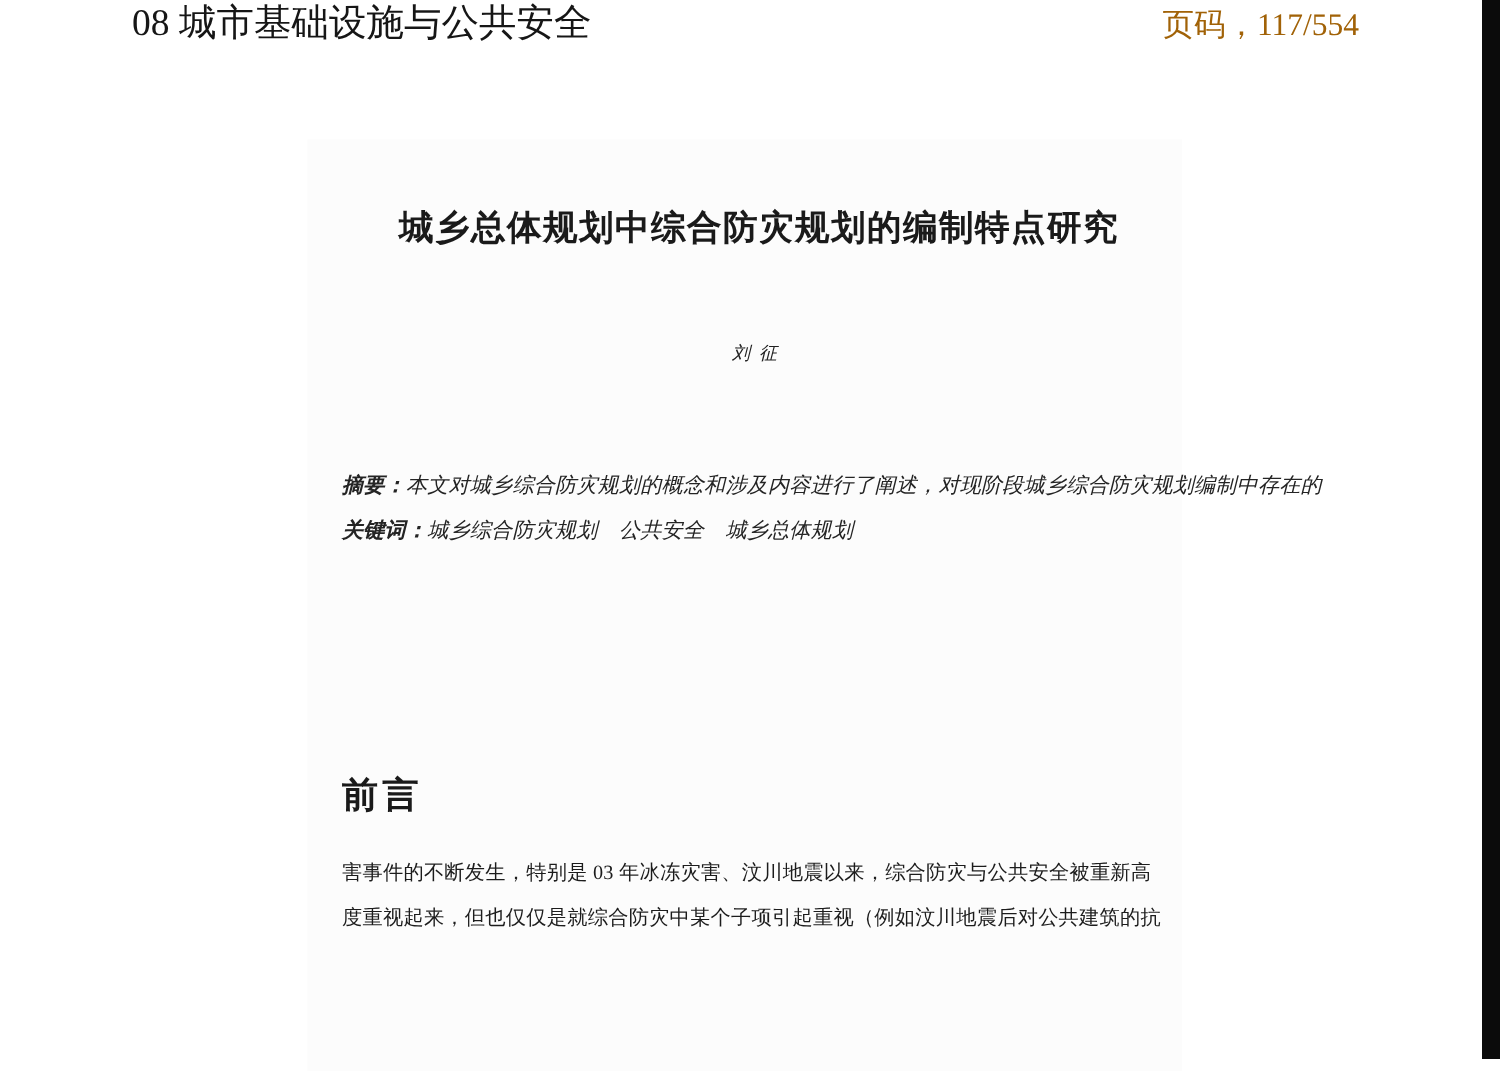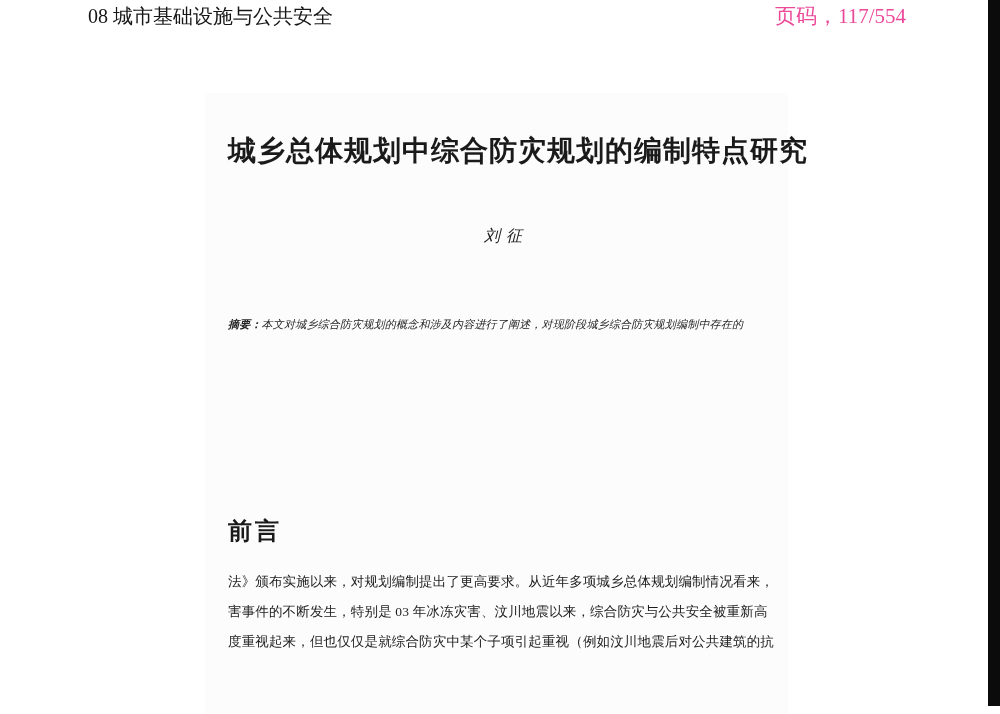--- a/index.html
+++ b/index.html
@@ -19,55 +19,55 @@
     background: #fcfcfc;
   }
   
   .edge-band {
     left: 988px; top: 0; width: 12px; height: 706px;
     background: #0b0b0b;
   }
 
   .header-left {
     left: 88px; top: 3px;
-    font-size: 20px; line-height: 26px;
+    font-size: 25px; line-height: 26px;
     color: #161616;
     white-space: nowrap;
   }
   .header-right {
     left: 775px; top: 3px;
     font-size: 21px; line-height: 26px;
-    color: #ec4899;
+    color: #a16207;
     white-space: nowrap;
     text-align: center;
   }
 
   .content-col { left: 228px; width: 556px; }
 
   .paper-title {
     top: 138px; text-align: center;
     font-family: "Liberation Sans", "DejaVu Sans", sans-serif;
     font-weight: 700;
-    font-size: 28px; line-height: 26px;
+    font-size: 23px; line-height: 26px;
     letter-spacing: 1px;
     color: #1a1a1a;
     white-space: nowrap;
   }
   .paper-author {
     top: 223px; text-align: center;
     font-style: italic;
-    font-size: 16px; line-height: 25px;
+    font-size: 12px; line-height: 25px;
     letter-spacing: 6px;
     color: #222222;
   }
 
   .abstract-block {
     top: 310px;
     font-style: italic;
-    font-size: 11px;
+    font-size: 14px;
     line-height: 29.5px;
     letter-spacing: 0.2px;
     color: #242424;
   }
   .abstract-block .line { white-space: nowrap; }
   .b-label { font-weight: 700; }
 
   .section-heading {
     left: 228px; top: 517px;
     font-family: "Liberation Sans", "DejaVu Sans", sans-serif;
@@ -95,21 +95,21 @@
 
 <div class="abs header-left">08 城市基础设施与公共安全</div>
 <div class="abs header-right">页码，117/554</div>
 
 <div class="abs content-col paper-title">城乡总体规划中综合防灾规划的编制特点研究</div>
 
 <div class="abs content-col paper-author">刘征</div>
 
 <div class="abs content-col abstract-block">
   <div class="line"><span class="b-label">摘要：</span><span>本文对城乡综合防灾规划的概念和涉及内容进行了阐述，对现阶段城乡综合防灾规划编制中存在的</span></div>
+  <div class="line"><span class="b-label">关键词：</span><span>城乡综合防灾规划　公共安全　城乡总体规划</span></div>
 </div>
 
 <div class="abs section-heading">前言</div>
 
 <div class="abs content-col body-par">
-  <div class="line">法》颁布实施以来，对规划编制提出了更高要求。从近年多项城乡总体规划编制情况看来，</div>
   <div class="line">害事件的不断发生，特别是 03 年冰冻灾害、汶川地震以来，综合防灾与公共安全被重新高</div>
   <div class="line">度重视起来，但也仅仅是就综合防灾中某个子项引起重视（例如汶川地震后对公共建筑的抗</div>
 </div>
 
 </body></html>

